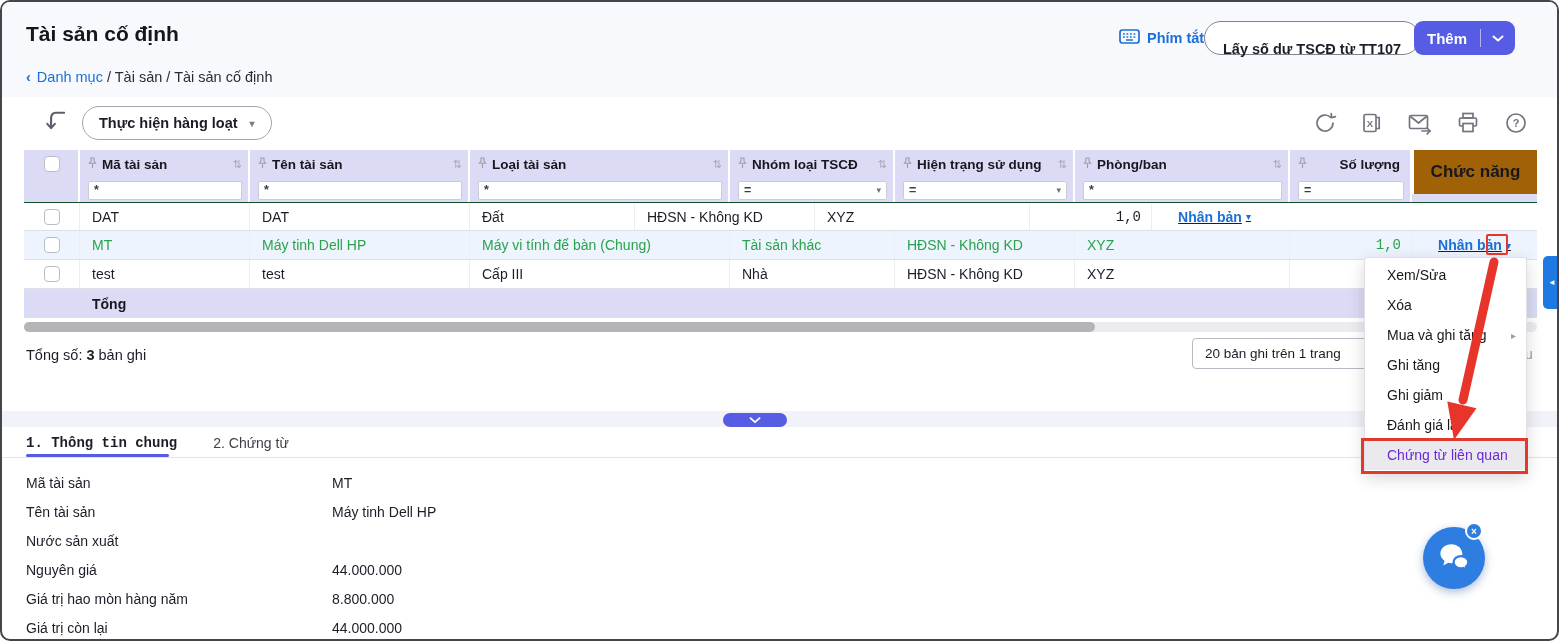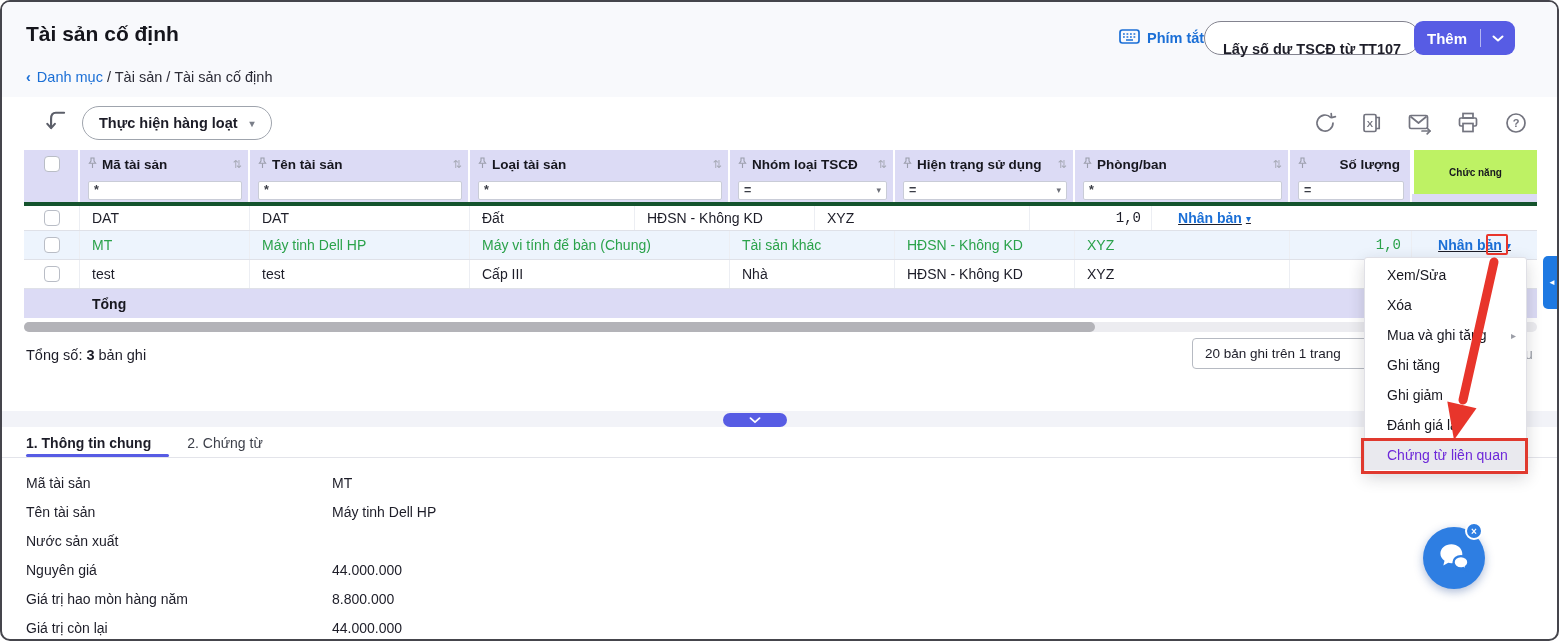--- a/index.html
+++ b/index.html
@@ -36,29 +36,29 @@
         padding: 0 6px 0 8px; gap: 5px; }
   .hc:last-child { border-right: none; }
   .hc .lbl { font-weight: 700; font-size: 13.5px; color: #17171f; flex: 1; white-space: nowrap; overflow: hidden; }
   .hc .lbl.r { text-align: right; padding-right: 4px; }
   .sort { color: #a6a9b5; font-size: 11px; cursor: pointer; }
   .fbox { flex: 1; height: 19px; background: #fff; border: 1px solid #c9ccd7; border-radius: 2px;
           display: flex; align-items: center; padding: 0 5px; gap: 4px; }
   .fbox .op { font-size: 12.5px; font-weight: 700; color: #3a3d46; }
   .fbox .sp { flex: 1; }
   .fbox .car { color: #6d7079; font-size: 9px; cursor: pointer; }
-  .fn-cell { position: absolute; left: 1410px; top: 148px; width: 125px; height: 44px; background: #bef264;
+  .fn-cell { position: absolute; left: 1410px; top: 148px; width: 125px; height: 44px; background: #a16207;
              border-left: 2px solid #fff; display: flex; align-items: center; justify-content: center;
-             font-weight: 700; font-size: 10px; color: #17171f; }
+             font-weight: 700; font-size: 17px; color: #17171f; }
   .w0{width:56px}.w1{width:170px}.w2{width:220px}.w3{width:260px}.w4{width:165px}
   .w5{width:180px}.w6{width:215px}.w7{width:122px}.w8{width:125px}
 
   .drow { position: absolute; left: 22px; width: 1513px; height: 29px; display: flex;
           background: #fff; border-bottom: 1px solid #dfe1e8; }
-  .drow.first { border-top: 4px solid #14532d; }
+  .drow.first { border-top: 1px solid #14532d; }
   .drow.sel { background: #edf4fd; }
   .dc { height: 100%; display: flex; align-items: center; padding: 0 12px; font-size: 14px;
         color: #1d1d28; border-right: 1px solid #eceef3; white-space: nowrap; overflow: hidden; }
   .dc:last-child { border-right: none; }
   .dc.chk { justify-content: center; padding: 0; }
   .dc.num { justify-content: flex-end; padding-right: 10px; font-family: Liberation Mono, monospace; }
   .dc.act { justify-content: center; gap: 4px; padding: 0 4px; text-decoration: underline; }
   .drow.sel .dc.txt, .drow.sel .dc.num { color: #2ba24b; }
   .alink { color: #1b6fd6; font-weight: 700; font-size: 14px; cursor: pointer; }
   .acar { color: #1b6fd6; font-size: 10px; cursor: pointer; }
@@ -75,21 +75,21 @@
               border: 1px solid #b6bac2; border-radius: 4px; font-size: 13.5px; color: #1d1d28;
               display: flex; align-items: center; padding: 0 12px; cursor: pointer; }
   .nextlbl { position: absolute; left: 1506px; top: 344px; font-size: 14px; color: #9a9ea8; cursor: pointer; }
 
   .band { position: absolute; left: 0; top: 409px; width: 100%; height: 16px; background: #f2f3f8; }
   .pill { position: absolute; left: 721px; top: 411px; width: 64px; height: 14px; background: #575ce4;
           border-radius: 7px; display: flex; align-items: center; justify-content: center; cursor: pointer; }
 
   .tabs { position: absolute; left: 24px; top: 433px; display: flex; gap: 36px; font-size: 14px; }
   .tab { cursor: pointer; color: #3c3f49; }
-  .tab.on { font-weight: 700; color: #1d1d28; }
+  .tab.on { font-weight: 700; color: #1d1d28; font-family: Liberation Mono, monospace; }
   .tabline { position: absolute; left: 0; top: 455px; width: 100%; height: 1px; background: #e3e4ea; }
   .tabul { position: absolute; left: 24px; top: 452px; width: 143px; height: 3px; background: #575ce4; border-radius: 2px; }
   .fields { position: absolute; left: 24px; top: 466px; font-size: 14px; color: #1d1d28; }
   .frow { display: flex; height: 29px; align-items: center; }
   .frow .fl { width: 306px; }
 
   .menu { position: absolute; left: 1362px; top: 255px; width: 163px; background: #fff; z-index: 50;
           border: 1px solid #e0e0e6; border-radius: 3px; box-shadow: 0 5px 16px rgba(30,30,40,.18); padding: 2px 0; }
   .mi { height: 30px; display: flex; align-items: center; padding: 0 10px 0 22px; font-size: 14px;
         color: #17171f; cursor: pointer; }

